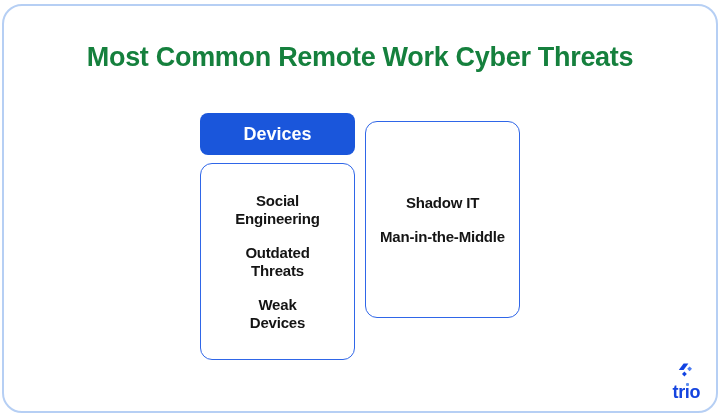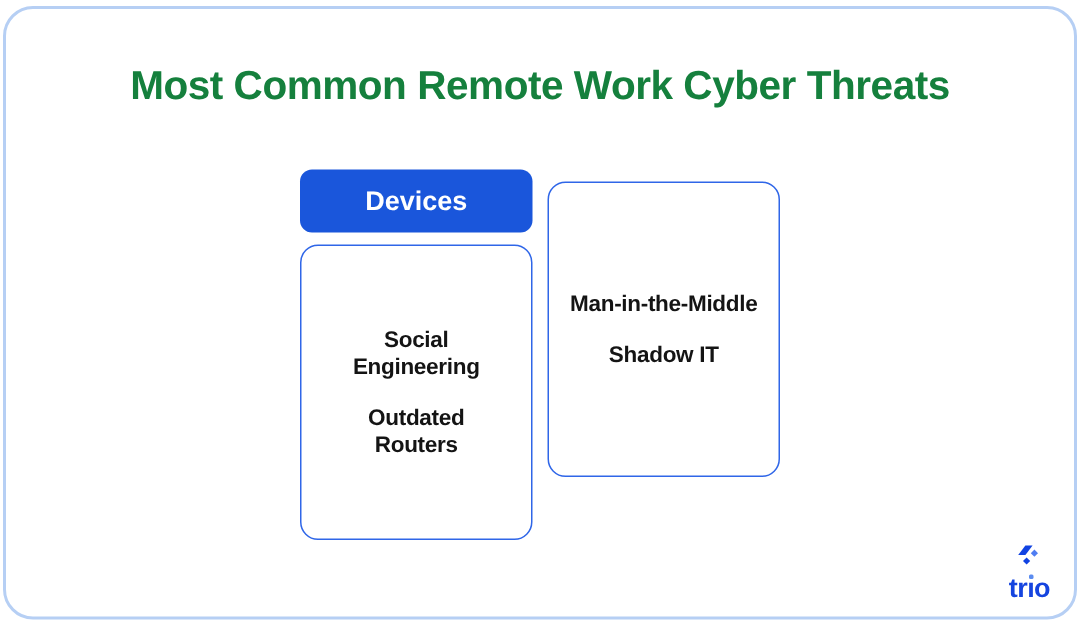--- a/index.html
+++ b/index.html
@@ -135,28 +135,30 @@
   <div class="title">Most Common Remote Work Cyber Threats</div>
 
   <div class="columns-wrap">
 
     <div class="column">
       <button class="col-header">Devices</button>
       <div class="col-box">
         <div class="col-item">Social
 Engineering</div>
         <div class="col-item">Outdated
-Routers</div>
+Threats</div>
+        <div class="col-item">Weak
+Devices</div>
       </div>
     </div>
 
     <div class="column">
       <div class="col-box">
+        <div class="col-item">Shadow IT</div>
         <div class="col-item">Man-in-the-Middle</div>
-        <div class="col-item">Shadow IT</div>
       </div>
     </div>
 
   </div>
 
   <div class="logo">
     <svg class="logo-mark" viewBox="0 0 20 20" xmlns="http://www.w3.org/2000/svg">
       <polygon points="7,2 13,2 7,10 1,10" fill="#1143e2"></polygon>
       <polygon points="14.5,5.5 17.5,8.5 14.5,11.5 11.5,8.5" fill="#4f7df2"></polygon>
       <polygon points="8,12 11,15 8,18 5,15" fill="#1143e2"></polygon>

